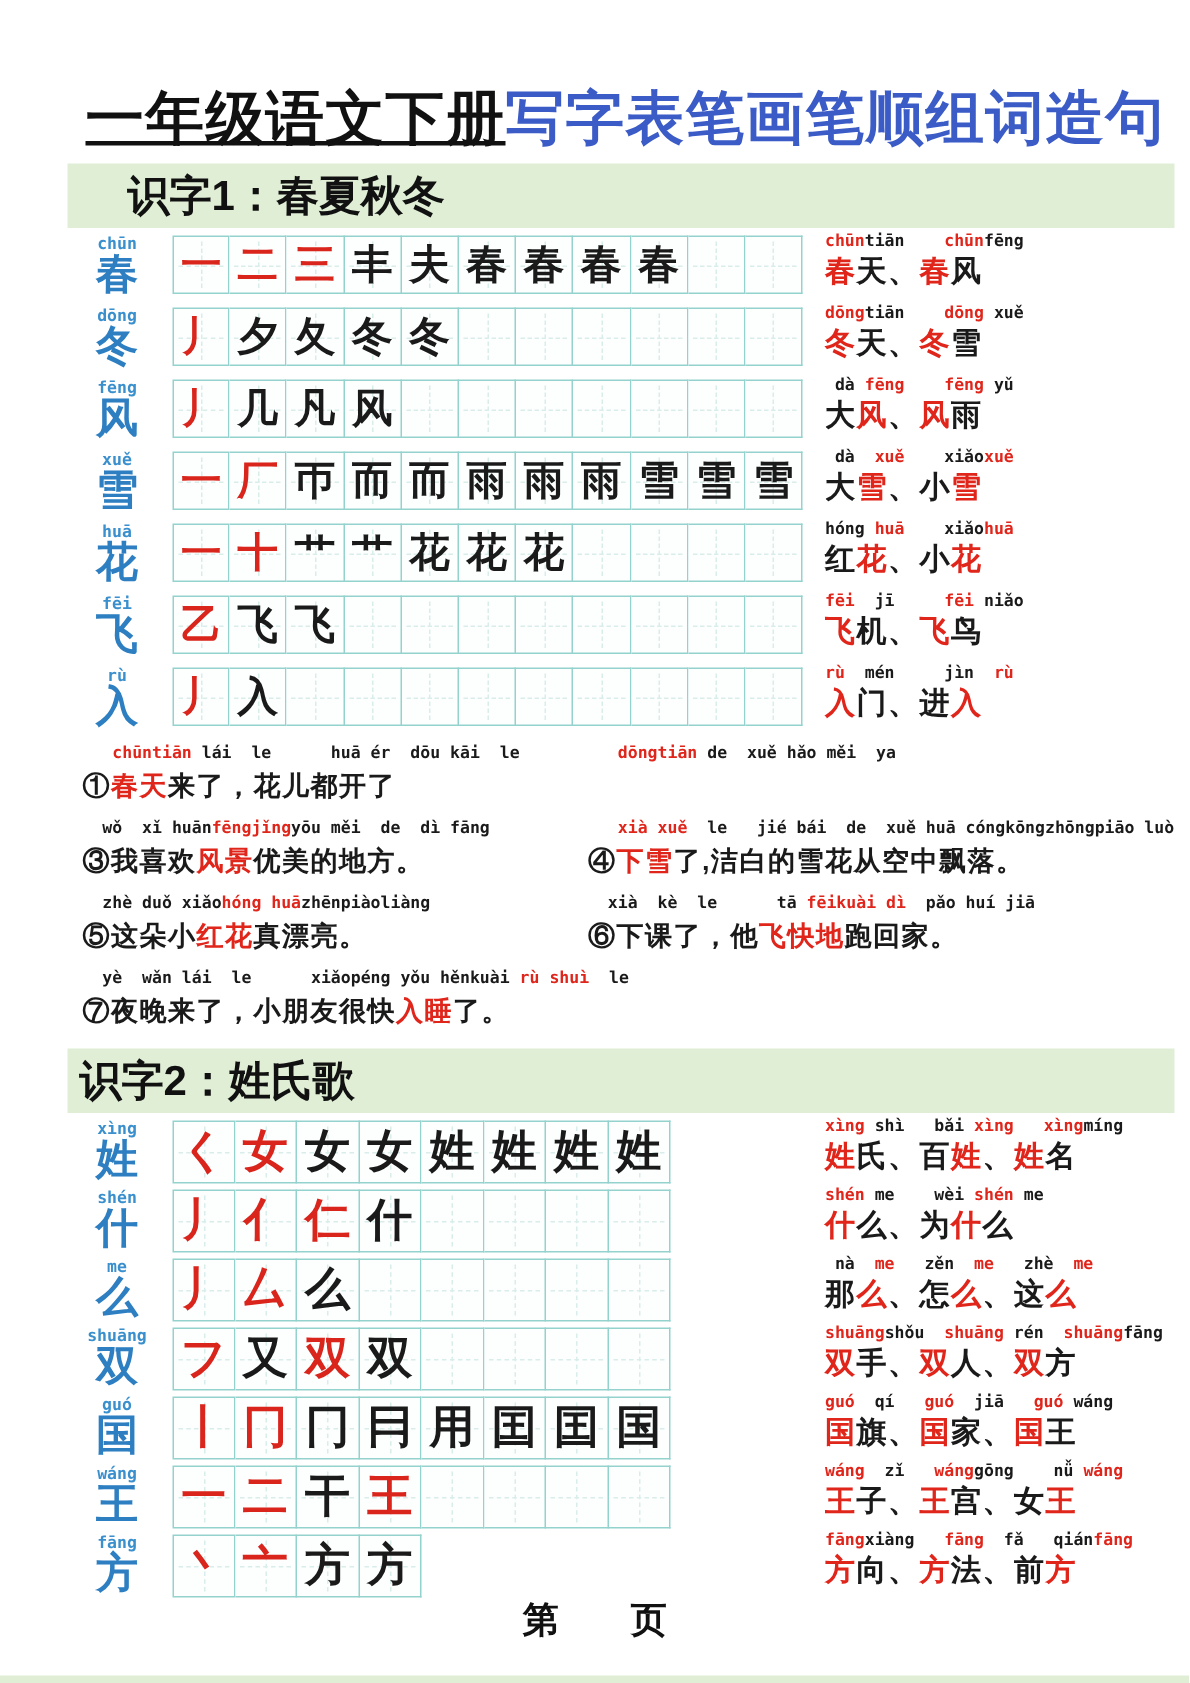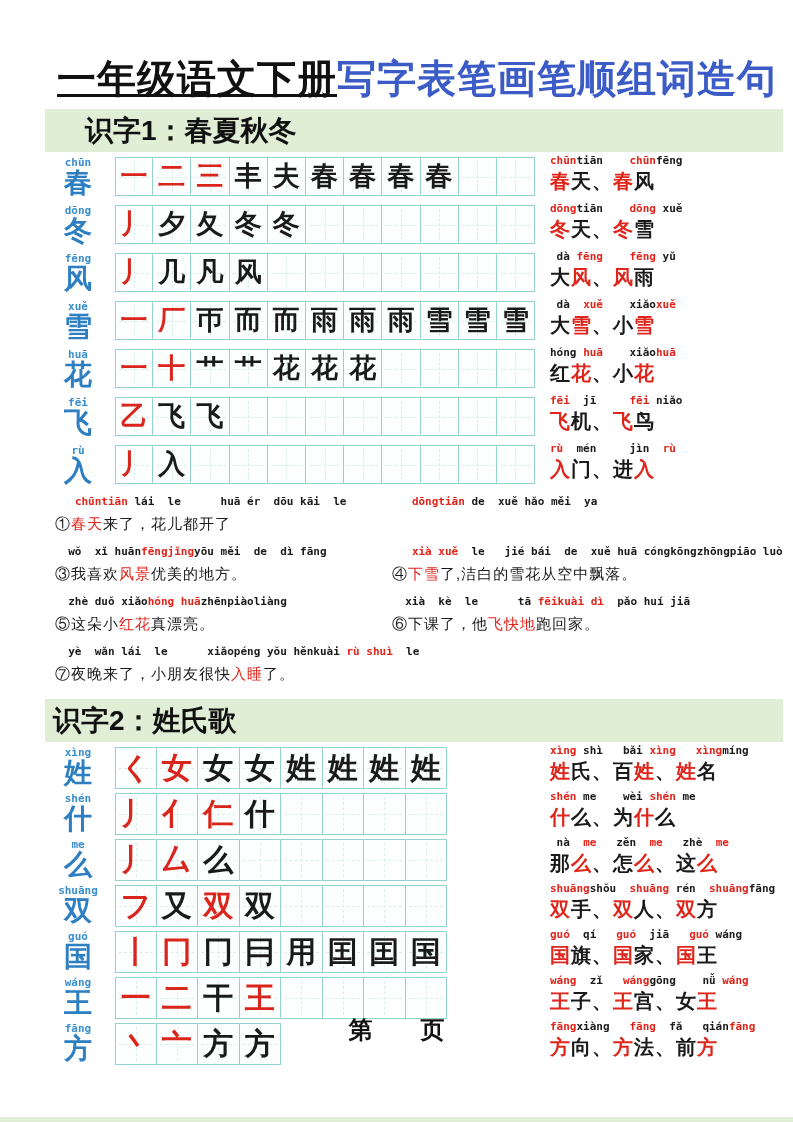--- a/index.html
+++ b/index.html
@@ -48,24 +48,24 @@
   .words .wd{display:block;font-size:20px;line-height:28px;font-weight:bold;letter-spacing:1px;}
   .seg-r{color:#e0251b;}
   .seg-k{color:#1a1a1a;}
   
   .sentences{position:absolute;top:495px;left:55px;width:735px;}
   .srow{height:50px;white-space:nowrap;}
   .scol{display:inline-block;vertical-align:top;}
   .scol0{width:337px;}
   .sent .py{display:block;font-family:"DejaVu Sans Mono",monospace;font-size:11px;
             line-height:13px;font-weight:bold;white-space:pre;}
-  .sent .tx{display:block;font-size:15px;line-height:32px;font-weight:normal;
+  .sent .tx{display:block;font-size:18px;line-height:32px;font-weight:bold;
             letter-spacing:1px;white-space:pre;}
   
-  .footer{position:absolute;top:1014px;left:0;width:793px;text-align:center;
+  .footer{position:absolute;top:1064px;left:0;width:793px;text-align:center;
           font-size:24px;font-weight:bold;white-space:pre;}
   .bottom-strip{position:absolute;left:0;bottom:0;width:793px;height:5px;background:#dfeed5;}
 </style>
 </head>
 <body>
 
 <div class="page">
 
   <div class="title"><span class="t-black">一年级语文下册</span><span class="t-blue">写字表笔画笔顺组词造句</span></div>
 

